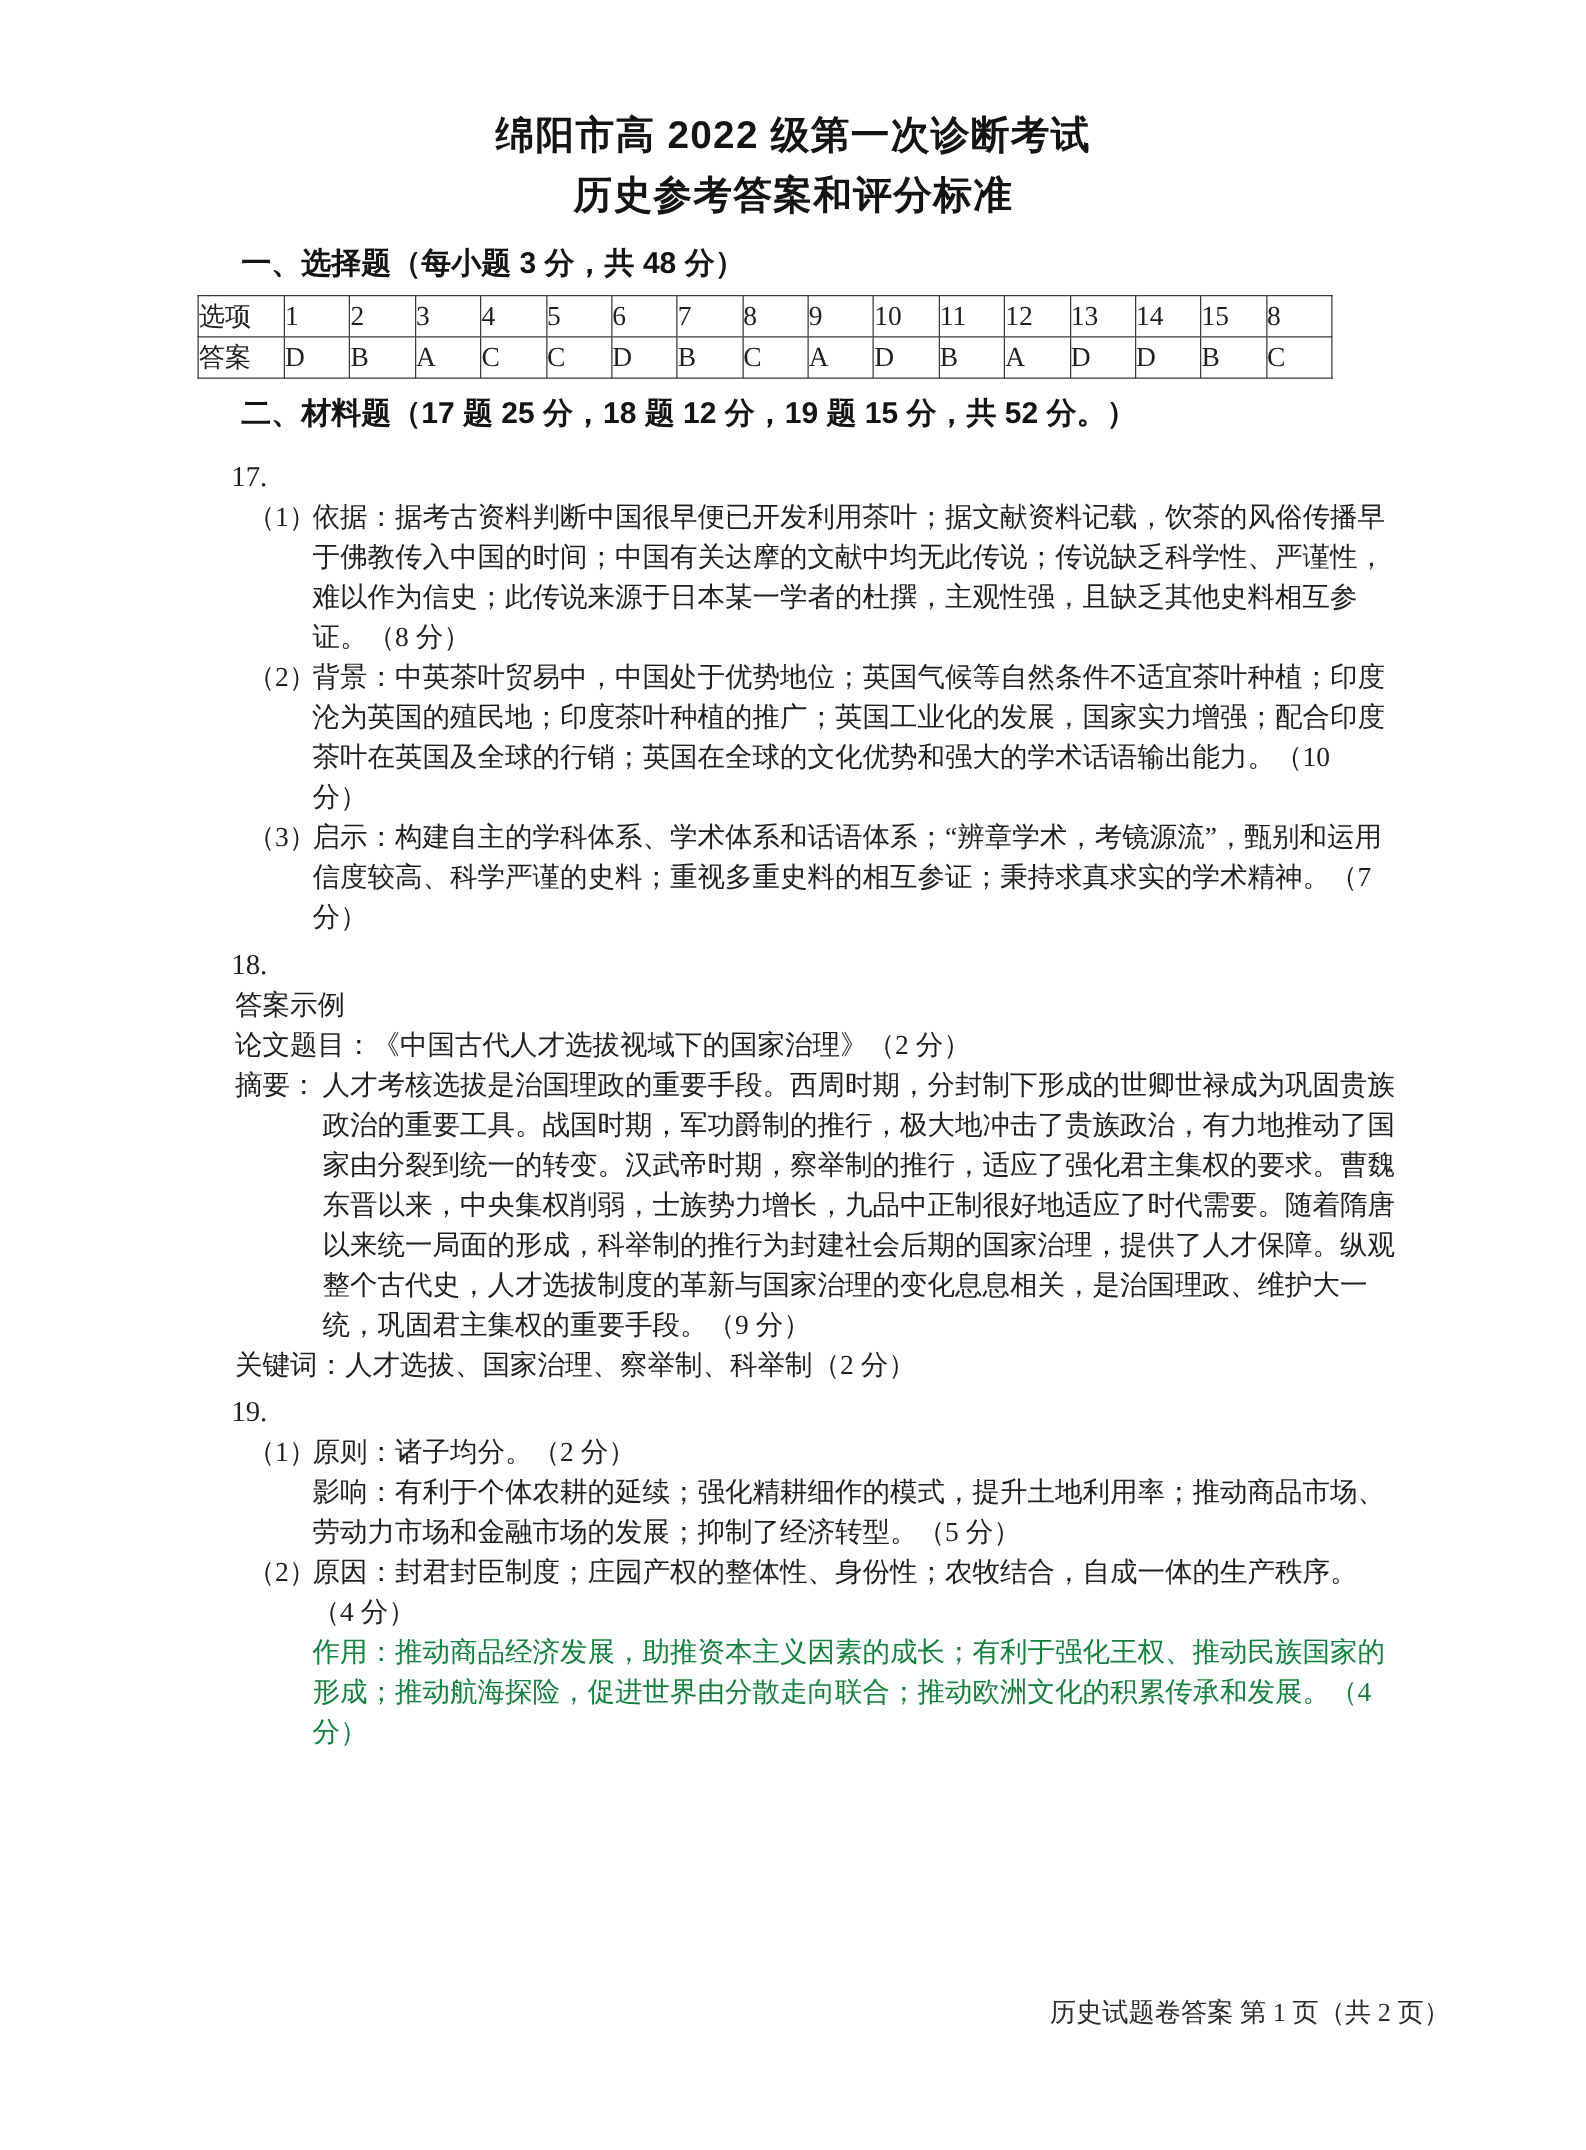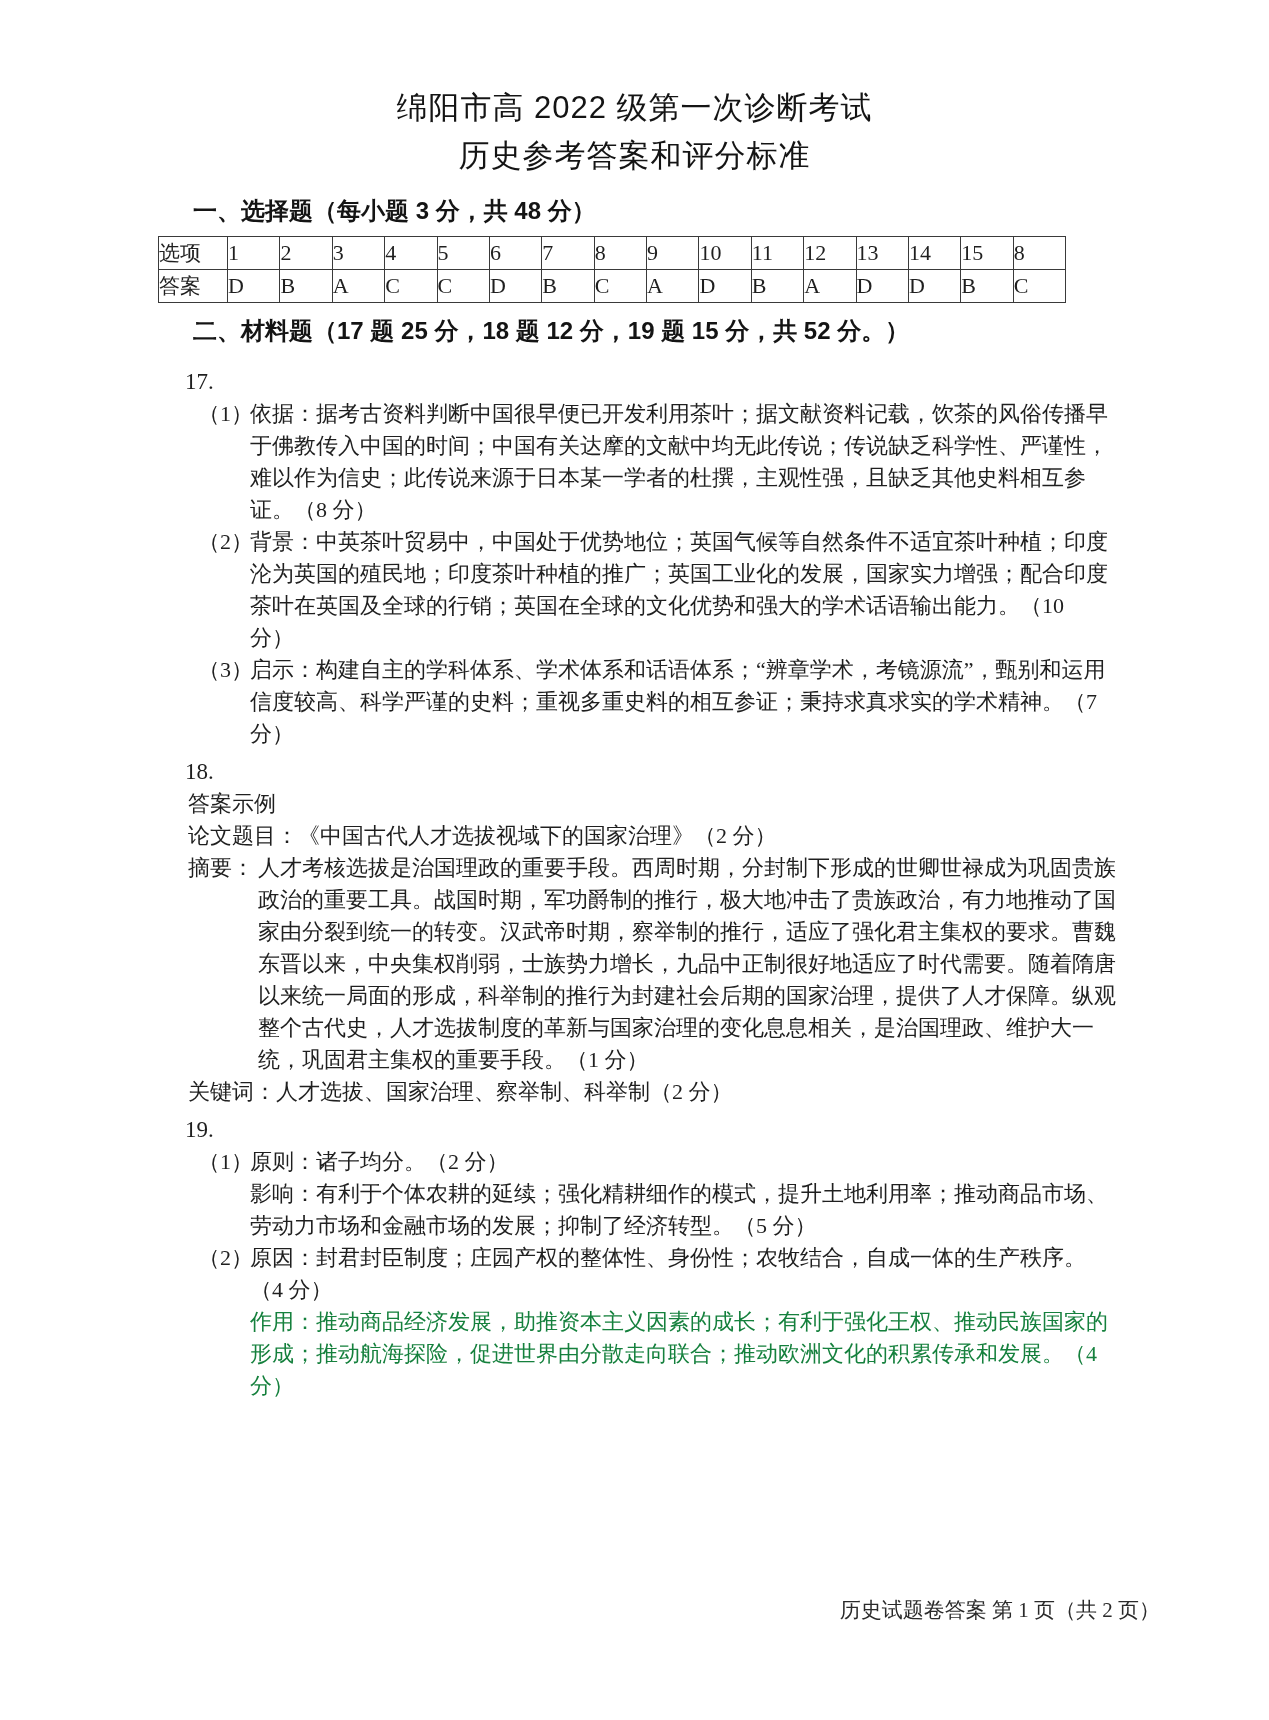--- a/index.html
+++ b/index.html
@@ -10,21 +10,21 @@
     background:#ffffff;
     margin:0 auto;
     overflow:hidden;
     font-family:"Liberation Serif","DejaVu Serif",serif;
     color:#1f1f1f;
   }
   .titles{
     padding-top:84px;
     text-align:center;
     font-family:"Liberation Sans","DejaVu Sans",sans-serif;
-    font-weight:normal;
+    font-weight:bold;
     font-size:31px;
     line-height:48px;
     color:#141414;
     letter-spacing:1px;
   }
   .content{
     margin-left:185px;
     width:943px;
     font-size:22px;
     line-height:32px;
@@ -145,21 +145,21 @@
     <div class="part">
       <span class="plabel">（3）</span>
       <span>启示：构建自主的学科体系、学术体系和话语体系；“辨章学术，考镜源流”，甄别和运用信度较高、科学严谨的史料；重视多重史料的相互参证；秉持求真求实的学术精神。（7 分）</span>
     </div>
 
     <div class="qnum">18.</div>
     <div class="block">答案示例</div>
     <div class="block">论文题目：《中国古代人才选拔视域下的国家治理》（2 分）</div>
     <div class="hang">
       <span class="hlabel">摘要：</span>
-      <span>人才考核选拔是治国理政的重要手段。西周时期，分封制下形成的世卿世禄成为巩固贵族政治的重要工具。战国时期，军功爵制的推行，极大地冲击了贵族政治，有力地推动了国家由分裂到统一的转变。汉武帝时期，察举制的推行，适应了强化君主集权的要求。曹魏东晋以来，中央集权削弱，士族势力增长，九品中正制很好地适应了时代需要。随着隋唐以来统一局面的形成，科举制的推行为封建社会后期的国家治理，提供了人才保障。纵观整个古代史，人才选拔制度的革新与国家治理的变化息息相关，是治国理政、维护大一统，巩固君主集权的重要手段。（1 分）</span>
+      <span>人才考核选拔是治国理政的重要手段。西周时期，分封制下形成的世卿世禄成为巩固贵族政治的重要工具。战国时期，军功爵制的推行，极大地冲击了贵族政治，有力地推动了国家由分裂到统一的转变。汉武帝时期，察举制的推行，适应了强化君主集权的要求。曹魏东晋以来，中央集权削弱，士族势力增长，九品中正制很好地适应了时代需要。随着隋唐以来统一局面的形成，科举制的推行为封建社会后期的国家治理，提供了人才保障。纵观整个古代史，人才选拔制度的革新与国家治理的变化息息相关，是治国理政、维护大一统，巩固君主集权的重要手段。（9 分）</span>
     </div>
     <div class="block">关键词：人才选拔、国家治理、察举制、科举制（2 分）</div>
 
     <div class="qnum">19.</div>
 
     <div class="part">
       <span class="plabel">（1）</span>
       <div class="line">原则：诸子均分。（2 分）</div>
       <div class="line">影响：有利于个体农耕的延续；强化精耕细作的模式，提升土地利用率；推动商品市场、劳动力市场和金融市场的发展；抑制了经济转型。（5 分）</div>
     </div>

